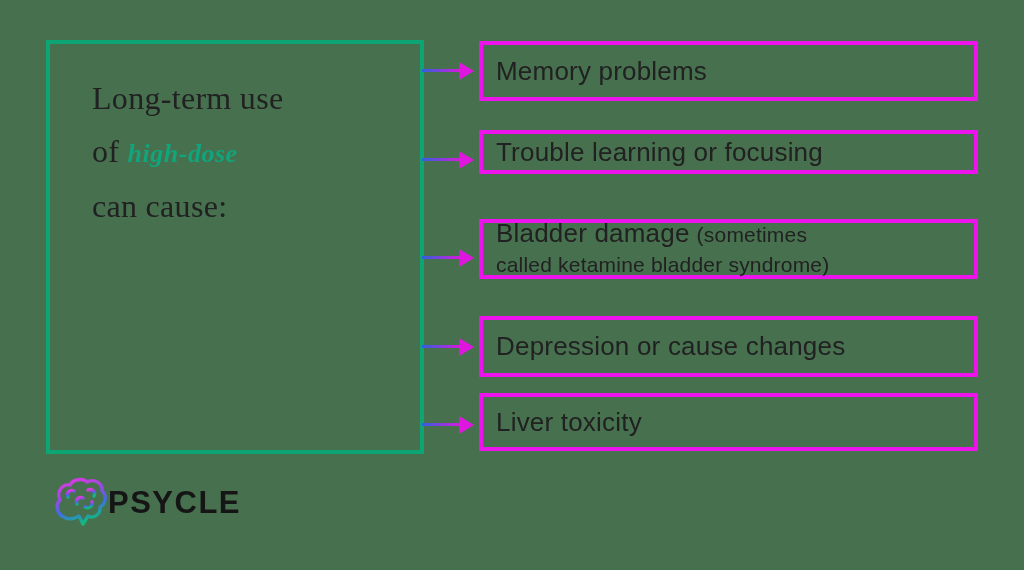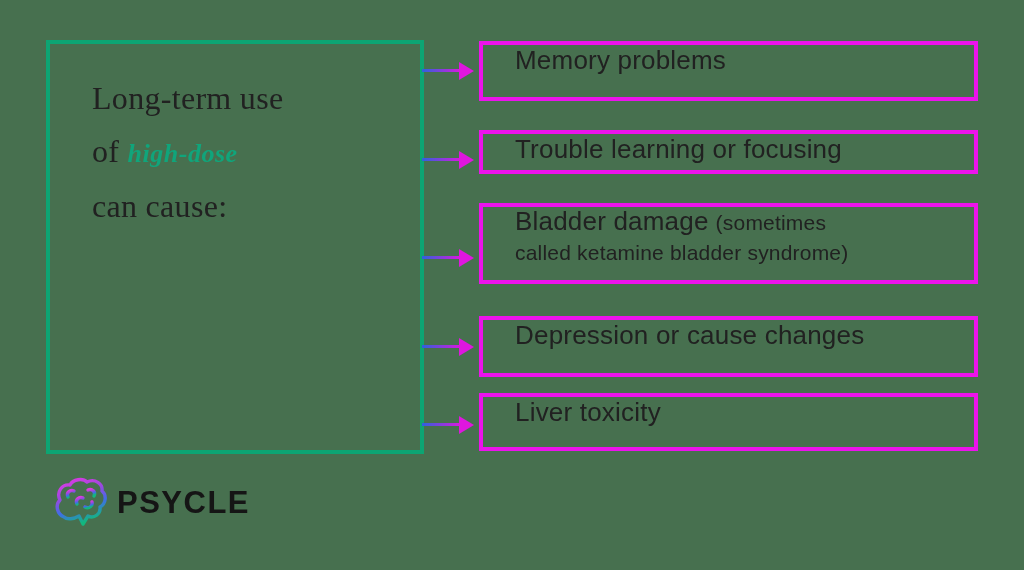--- a/index.html
+++ b/index.html
@@ -40,21 +40,22 @@
   }
 
   
   .effect-box {
     position: absolute;
     left: 479px;
     width: 499px;
     border: 4px solid var(--effect-border, #EC13EC);
     box-sizing: border-box;
     display: flex;
-    padding-left: 32px;
+    align-items: center;
+    padding-left: 13px;
     color: var(--text-dark, #212121);
     font-size: 26px;
     letter-spacing: 0.2px;
   }
   .effect-box .sub { font-size: 21px; }
   .effect-box .two-line { line-height: 29px; }
   .effect-box .two-line .main { margin-right: 7px; }
 
   
   .arrow {
@@ -82,21 +83,20 @@
     border-left: 15px solid var(--arrow-magenta, #DF16DF);
   }
 
   
   .logo {
     position: absolute;
     left: 52px;
     top: 476px;
     display: flex;
     align-items: center;
-    gap: 9px;
   }
   .logo-text {
     font-size: 31px;
     font-weight: 700;
     color: #151515;
     letter-spacing: 1.5px;
   }
 </style>
 </head>
 <body>
@@ -133,21 +133,21 @@
     </div>
 
   <div class="effect-box" style="top:41px;height:60px">
     <span class="main">Memory problems</span>
   </div>
 
   <div class="effect-box" style="top:130px;height:44px">
     <span class="main">Trouble learning or focusing</span>
   </div>
 
-  <div class="effect-box" style="top:203px;height:81px">
+  <div class="effect-box" style="top:219px;height:60px">
     <div class="two-line">
       <span class="main">Bladder damage</span><span class="sub">(sometimes</span><br>
       <span class="sub">called ketamine bladder syndrome)</span>
     </div>
   </div>
 
   <div class="effect-box" style="top:316px;height:61px">
     <span class="main">Depression or cause changes</span>
   </div>
 

